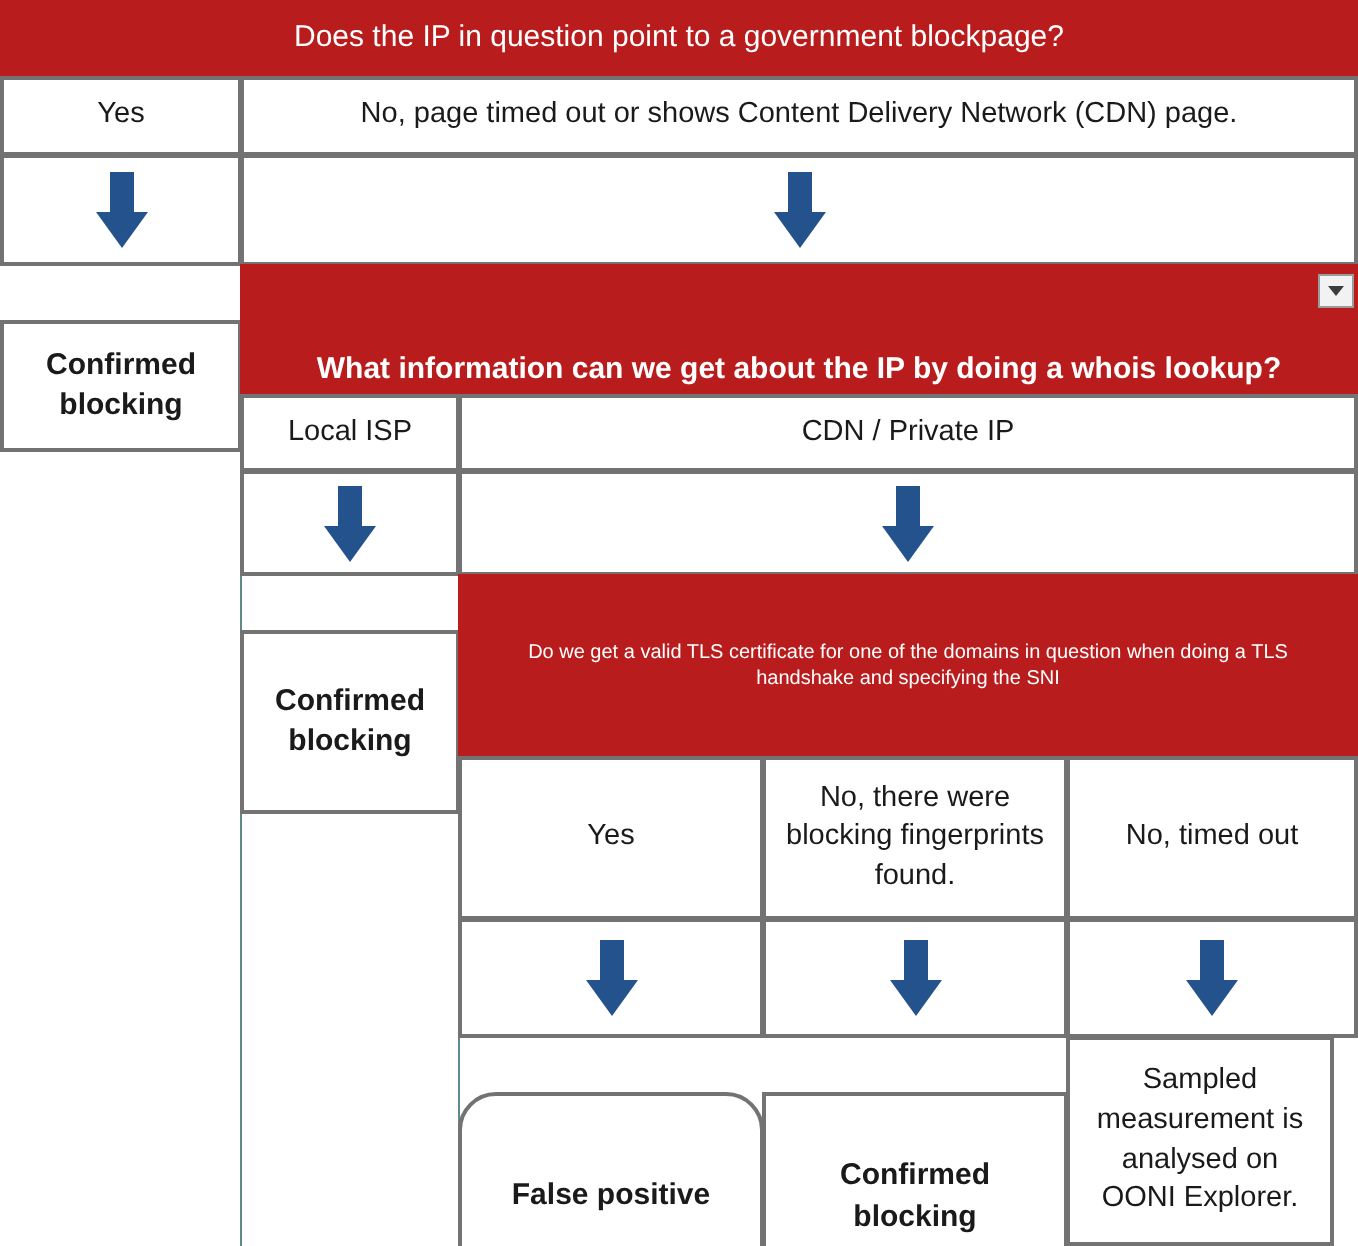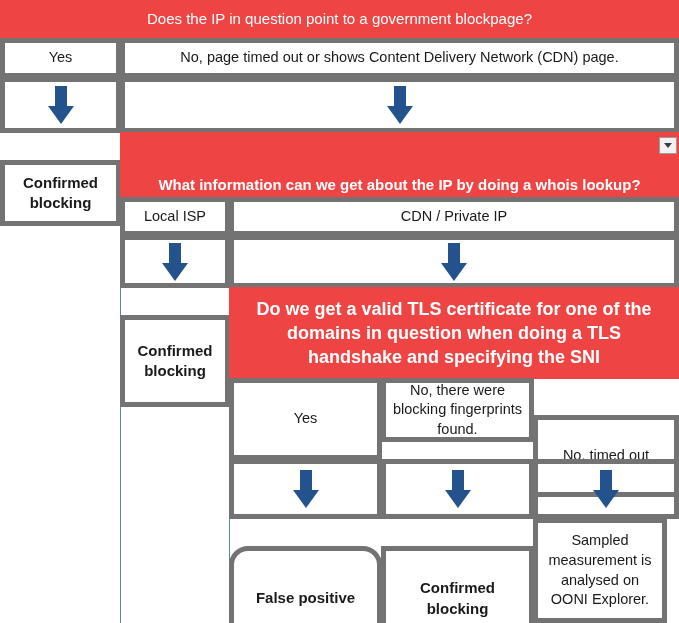--- a/index.html
+++ b/index.html
@@ -18,33 +18,33 @@
     position:absolute;
     box-sizing:border-box;
     display:flex;
     align-items:center;
     justify-content:center;
     text-align:center;
     padding:2px 6px;
     font-size:14.5px;
     line-height:1.35;
   }
-  .bordered{border:5px solid #737373;}
+  .bordered{border:2px solid #737373;}
   .b-r{border-right:1px solid #5e8a8c;}
 
   .banner{
-    background:#ef4444;
+    background:#b91c1c;
     color:#ffffff;
     border:none;
     font-size:15px;
     font-weight:400;
     padding:4px 14px;
     line-height:1.3;
   }
-  .banner.wrap{font-weight:700;font-size:18px;line-height:1.35;justify-content:flex-end;}
+  .banner.wrap{font-weight:400;font-size:10px;line-height:1.35;justify-content:flex-end;}
 
   .bold{font-weight:700;margin-top:28px;}
 
   
   .arrow-wrap{
     position:absolute;
     display:flex;
     align-items:center;
     justify-content:center;
     pointer-events:none;
@@ -156,24 +156,24 @@
   </div>
   <div class="cell banner wrap" style="left:229px;top:287px;width:450px;height:92px;">
     <span>Do we get a valid TLS certificate for one of the domains in question when doing a TLS handshake and specifying the SNI</span>
   </div>
 
   <div class="cell b-r" style="left:120px;top:378px;width:110px;height:245px;"></div>
 
   <div class="cell bordered" style="left:229px;top:378px;width:153px;height:82px;">
     <span>Yes</span>
   </div>
-  <div class="cell bordered" style="left:381px;top:378px;width:153px;height:64px;justify-content:flex-end;">
+  <div class="cell bordered" style="left:381px;top:378px;width:153px;height:82px;justify-content:flex-end;">
     <span>No, there were blocking fingerprints found.</span>
   </div>
-  <div class="cell bordered" style="left:533px;top:378px;width:146px;height:82px;margin-top:37px;">
+  <div class="cell bordered" style="left:533px;top:378px;width:146px;height:82px;">
     <span>No, timed out</span>
   </div>
 
   <div class="cell bordered" style="left:229px;top:459px;width:153px;height:60px;"></div>
   <div class="cell bordered" style="left:381px;top:459px;width:153px;height:60px;"></div>
   <div class="cell bordered" style="left:533px;top:459px;width:146px;height:60px;"></div>
 
   <div class="arrow-wrap" style="left:229px;top:459px;width:153px;height:60px;">
     <span class="arrow">
       <span class="shaft"></span>

